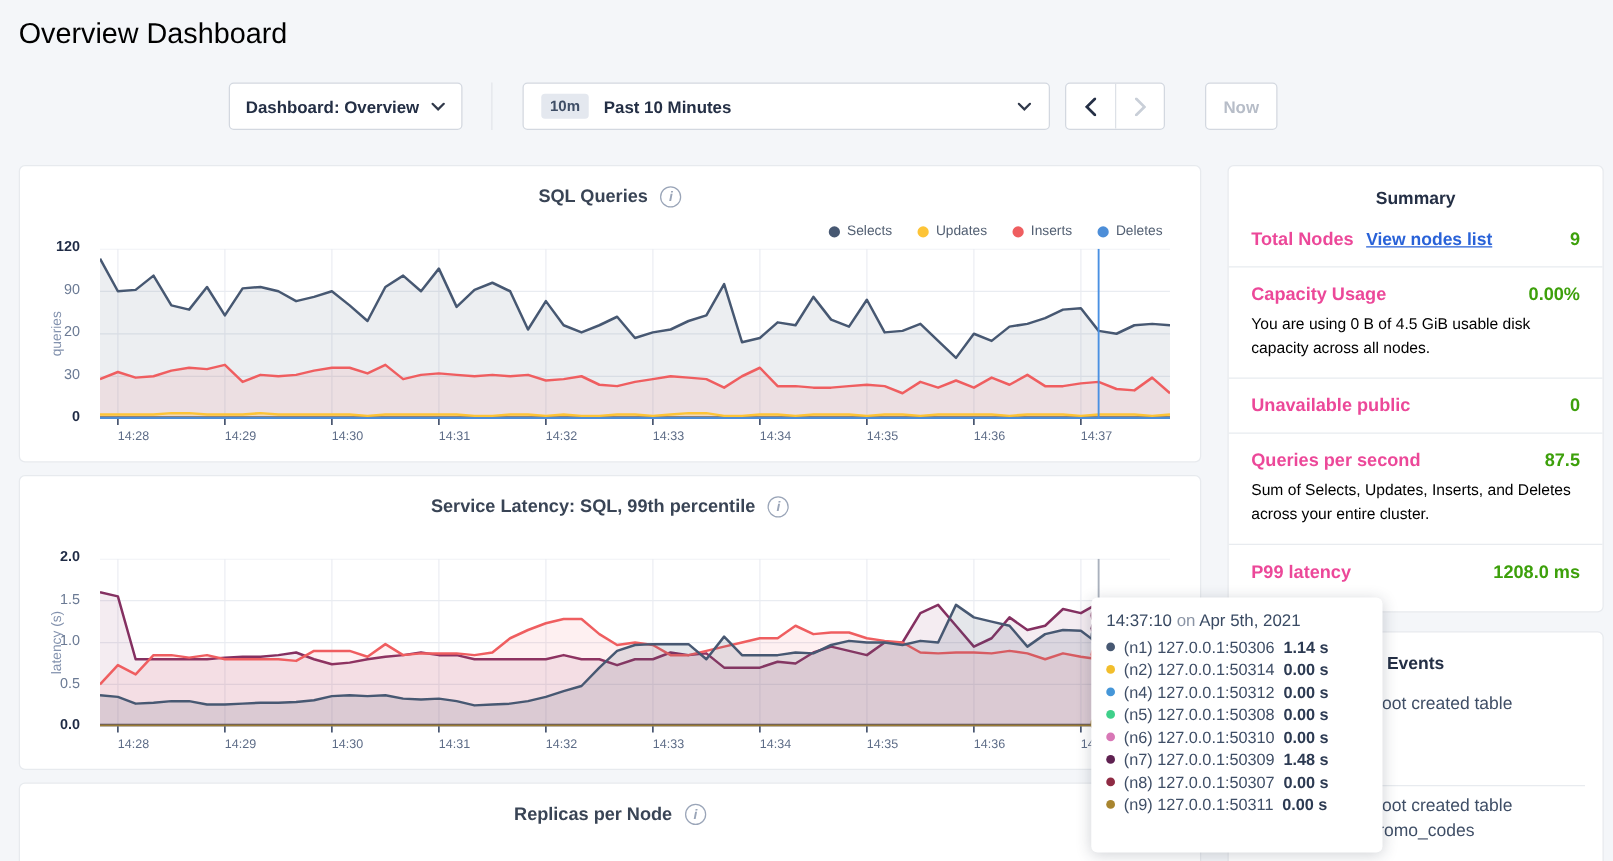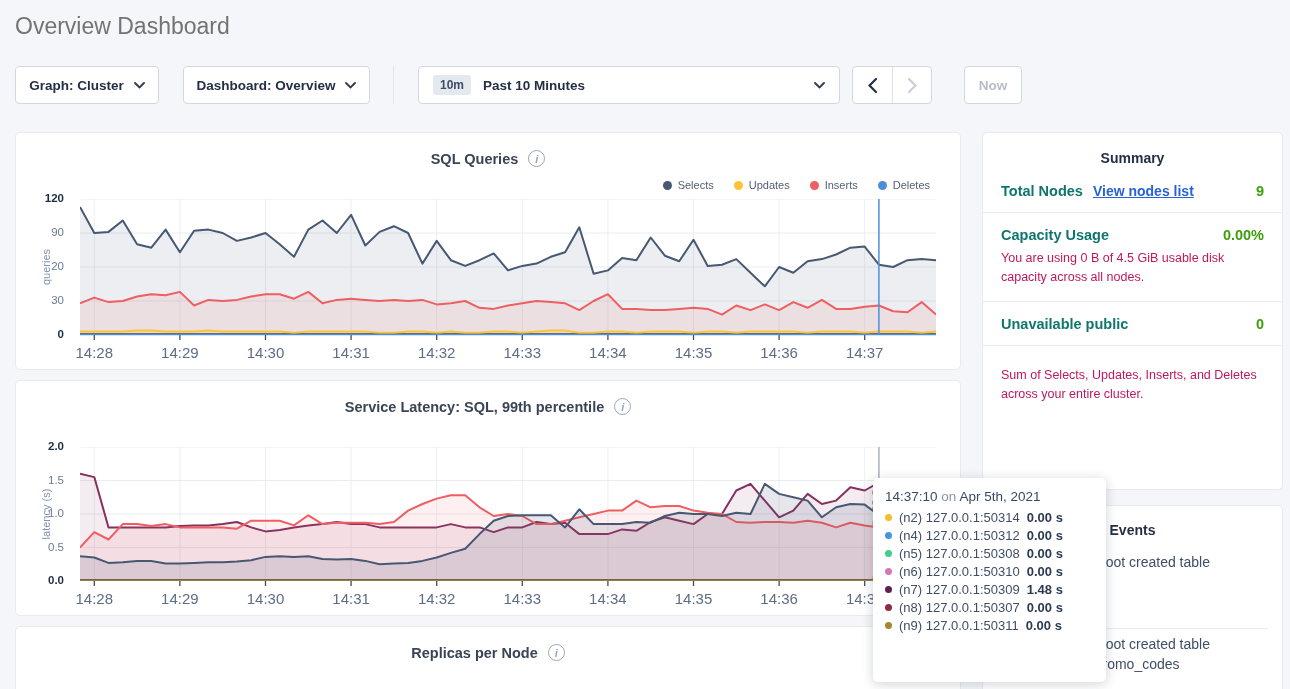--- a/index.html
+++ b/index.html
@@ -1,18 +1,18 @@
 <!DOCTYPE html>
 <html><head>
 <meta charset="utf-8">
 <style>
   * { margin:0; padding:0; box-sizing:border-box; }
   html,body { width:1290px; height:689px; overflow:hidden; background:#f4f6f9;
               font-family:"Liberation Sans", sans-serif; color:#394455; }
-  .page-title { position:absolute; left:15px; top:13px; font-size:23px; font-weight:500; color:#737373; }
+  .page-title { position:absolute; left:15px; top:13px; font-size:23px; font-weight:500; color:#000000; }
 
   
   .toolbar { position:absolute; left:0; top:66px; width:100%; height:42px; }
   .tb-btn { position:absolute; height:38px; background:#fff; border:1px solid #d3d8e0; border-radius:4px;
             display:flex; align-items:center; justify-content:center; gap:10px;
             font-size:13.5px; font-weight:700; color:#242f45; cursor:pointer; }
   .btn-graph { left:15px; width:144px; }
   .btn-dash  { left:183px; width:187px; }
   .tb-sep { position:absolute; left:393px; top:0; width:1px; height:38px; background:#e2e5ea; }
   .time-sel { left:418px; width:422px; justify-content:flex-start; padding:0 14px; gap:12px; }
@@ -39,33 +39,33 @@
                align-items:center; justify-content:center; margin-left:10px; vertical-align:middle; cursor:pointer; }
   .legend { position:absolute; top:46px; right:30px; display:flex; gap:20px; }
   .legend-item { display:flex; align-items:center; gap:6px; font-size:11px; color:#525f72; cursor:pointer; }
   .legend-dot { width:9px; height:9px; border-radius:50%; }
   .plot { position:absolute; left:64px; top:66px; width:856px; }
   .plot-1 { height:142px; } .plot-2 { height:140px; }
   .yticks { position:absolute; left:0; top:66px; width:56px; }
   .ytick { position:absolute; right:8px; font-size:11.5px; color:#6b7a94; }
   .ytick.edge { font-weight:700; color:#1f2b45; }
   .xticks { position:absolute; left:64px; width:856px; }
-  .xtick { position:absolute; width:50px; text-align:center; font-size:15px; color:#5d6c87; }
+  .xtick { position:absolute; width:50px; text-align:right; font-size:10px; color:#5d6c87; }
   .ylab { position:absolute; left:30px; transform:translate(-50%,-50%) rotate(-90deg);
           font-size:11px; color:#8291ad; white-space:nowrap; }
 
   
   .sum-title { padding:17px 0 3px; text-align:center; font-size:14px; font-weight:700; color:#242f45; }
   .sum-sec { padding:14px 18px 13px; }
   .sum-sec + .sum-sec { border-top:1px solid #e8ebef; }
   .sum-row { display:flex; align-items:baseline; gap:10px; }
-  .sum-label { font-size:14.5px; font-weight:700; color:#0f766e; }
+  .sum-label { font-size:14.5px; font-weight:700; color:#ec4899; }
   .sum-link { font-size:14px; font-weight:700; color:#2962d8; cursor:pointer;text-decoration:underline; }
   .sum-value { margin-left:auto; font-size:14.5px; font-weight:700; color:#3da00b; }
-  .sum-desc { margin-top:6px; font-size:12.5px; line-height:1.55; color:#be185d; }
+  .sum-desc { margin-top:6px; font-size:12.5px; line-height:1.55; color:#000000; }
 
   
   .ev-title { padding:16px 0 0; text-align:center; font-size:14px; font-weight:700; color:#242f45; }
   .ev-frag { position:absolute; font-size:14px; color:#3f4e66; white-space:nowrap; }
   .ev-div { position:absolute; left:18px; right:14px; top:122px; border-top:1px solid #e8ebef; }
 
   
   .tooltip { position:absolute; left:873px; top:478px; width:233px; height:204px; background:#fff;
              border-radius:5px; box-shadow:0 2px 12px rgba(40,50,70,.22); z-index:20; padding:11px 12px; }
   .tt-head { font-size:13.5px; color:#394a63; margin-bottom:4px; }
@@ -73,26 +73,20 @@
   .tt-row { display:flex; align-items:center; height:18.1px; font-size:13px; color:#3f4e66; }
   .tt-dot { width:7px; height:7px; border-radius:50%; margin-right:7px; flex:none; }
   .tt-val { margin-left:7px; font-weight:700; color:#2c3a52; }
 </style>
 </head>
 <body>
 
 <h1 class="page-title">Overview Dashboard</h1>
 
 <div class="toolbar">
-  <div class="tb-btn btn-graph">
-    <span>Graph: Cluster</span>
-    <svg width="11" height="7" viewBox="0 0 11 7">
-        <polyline points="1,1 5.5,5.5 10,1" fill="none" stroke="#30394a" stroke-width="1.8" stroke-linecap="round"></polyline>
-      </svg>
-  </div>
   <div class="tb-btn btn-dash">
     <span>Dashboard: Overview</span>
     <svg width="11" height="7" viewBox="0 0 11 7">
         <polyline points="1,1 5.5,5.5 10,1" fill="none" stroke="#30394a" stroke-width="1.8" stroke-linecap="round"></polyline>
       </svg>
   </div>
   <div class="tb-sep"></div>
   <div class="tb-btn time-sel">
     <span class="time-badge">10m</span>
     <span>Past 10 Minutes</span>
@@ -284,41 +278,56 @@
     </div>
     <div class="sum-desc">You are using 0 B of 4.5 GiB usable disk capacity across all nodes.</div>
   </div>
   <div class="sum-sec">
     <div class="sum-row">
       <span class="sum-label">Unavailable public</span>
       <span class="sum-value">0</span>
     </div>
   </div>
   <div class="sum-sec">
+    <div class="sum-row">
+      <span class="sum-label">Queries per second</span>
+      <span class="sum-value">87.5</span>
+    </div>
     <div class="sum-desc">Sum of Selects, Updates, Inserts, and Deletes across your entire cluster.</div>
+  </div>
+  <div class="sum-sec">
+    <div class="sum-row">
+      <span class="sum-label">P99 latency</span>
+      <span class="sum-value">1208.0 ms</span>
+    </div>
   </div>
 </div>
 
 <div class="card card-events">
   <div class="ev-title">Events</div>
   <div class="ev-frag" style="left:118px; top:48px;">root created table</div>
   <div class="ev-frag" style="left:18px;  top:68px;"></div>
   <div class="ev-div"></div>
   <div class="ev-frag" style="left:118px; top:130px;">root created table</div>
   <div class="ev-frag" style="left:2px;   top:150px;">movr.public.user_promo_codes</div>
 </div>
 
 <div class="tooltip">
   <div class="tt-head">
     <span>14:37:10</span>
     <span class="tt-on">on</span>
     <span>Apr 5th, 2021</span>
   </div>
   <div id="tooltip-rows">
       <div class="tt-row">
+        <span class="tt-dot" style="background: rgb(71, 88, 114);"></span>
+        <span>(n1) 127.0.0.1:50306</span>
+        <span class="tt-val">1.14 s</span>
+      </div>
+      <div class="tt-row">
         <span class="tt-dot" style="background: rgb(242, 190, 44);"></span>
         <span>(n2) 127.0.0.1:50314</span>
         <span class="tt-val">0.00 s</span>
       </div>
       <div class="tt-row">
         <span class="tt-dot" style="background: rgb(69, 150, 216);"></span>
         <span>(n4) 127.0.0.1:50312</span>
         <span class="tt-val">0.00 s</span>
       </div>
       <div class="tt-row">

